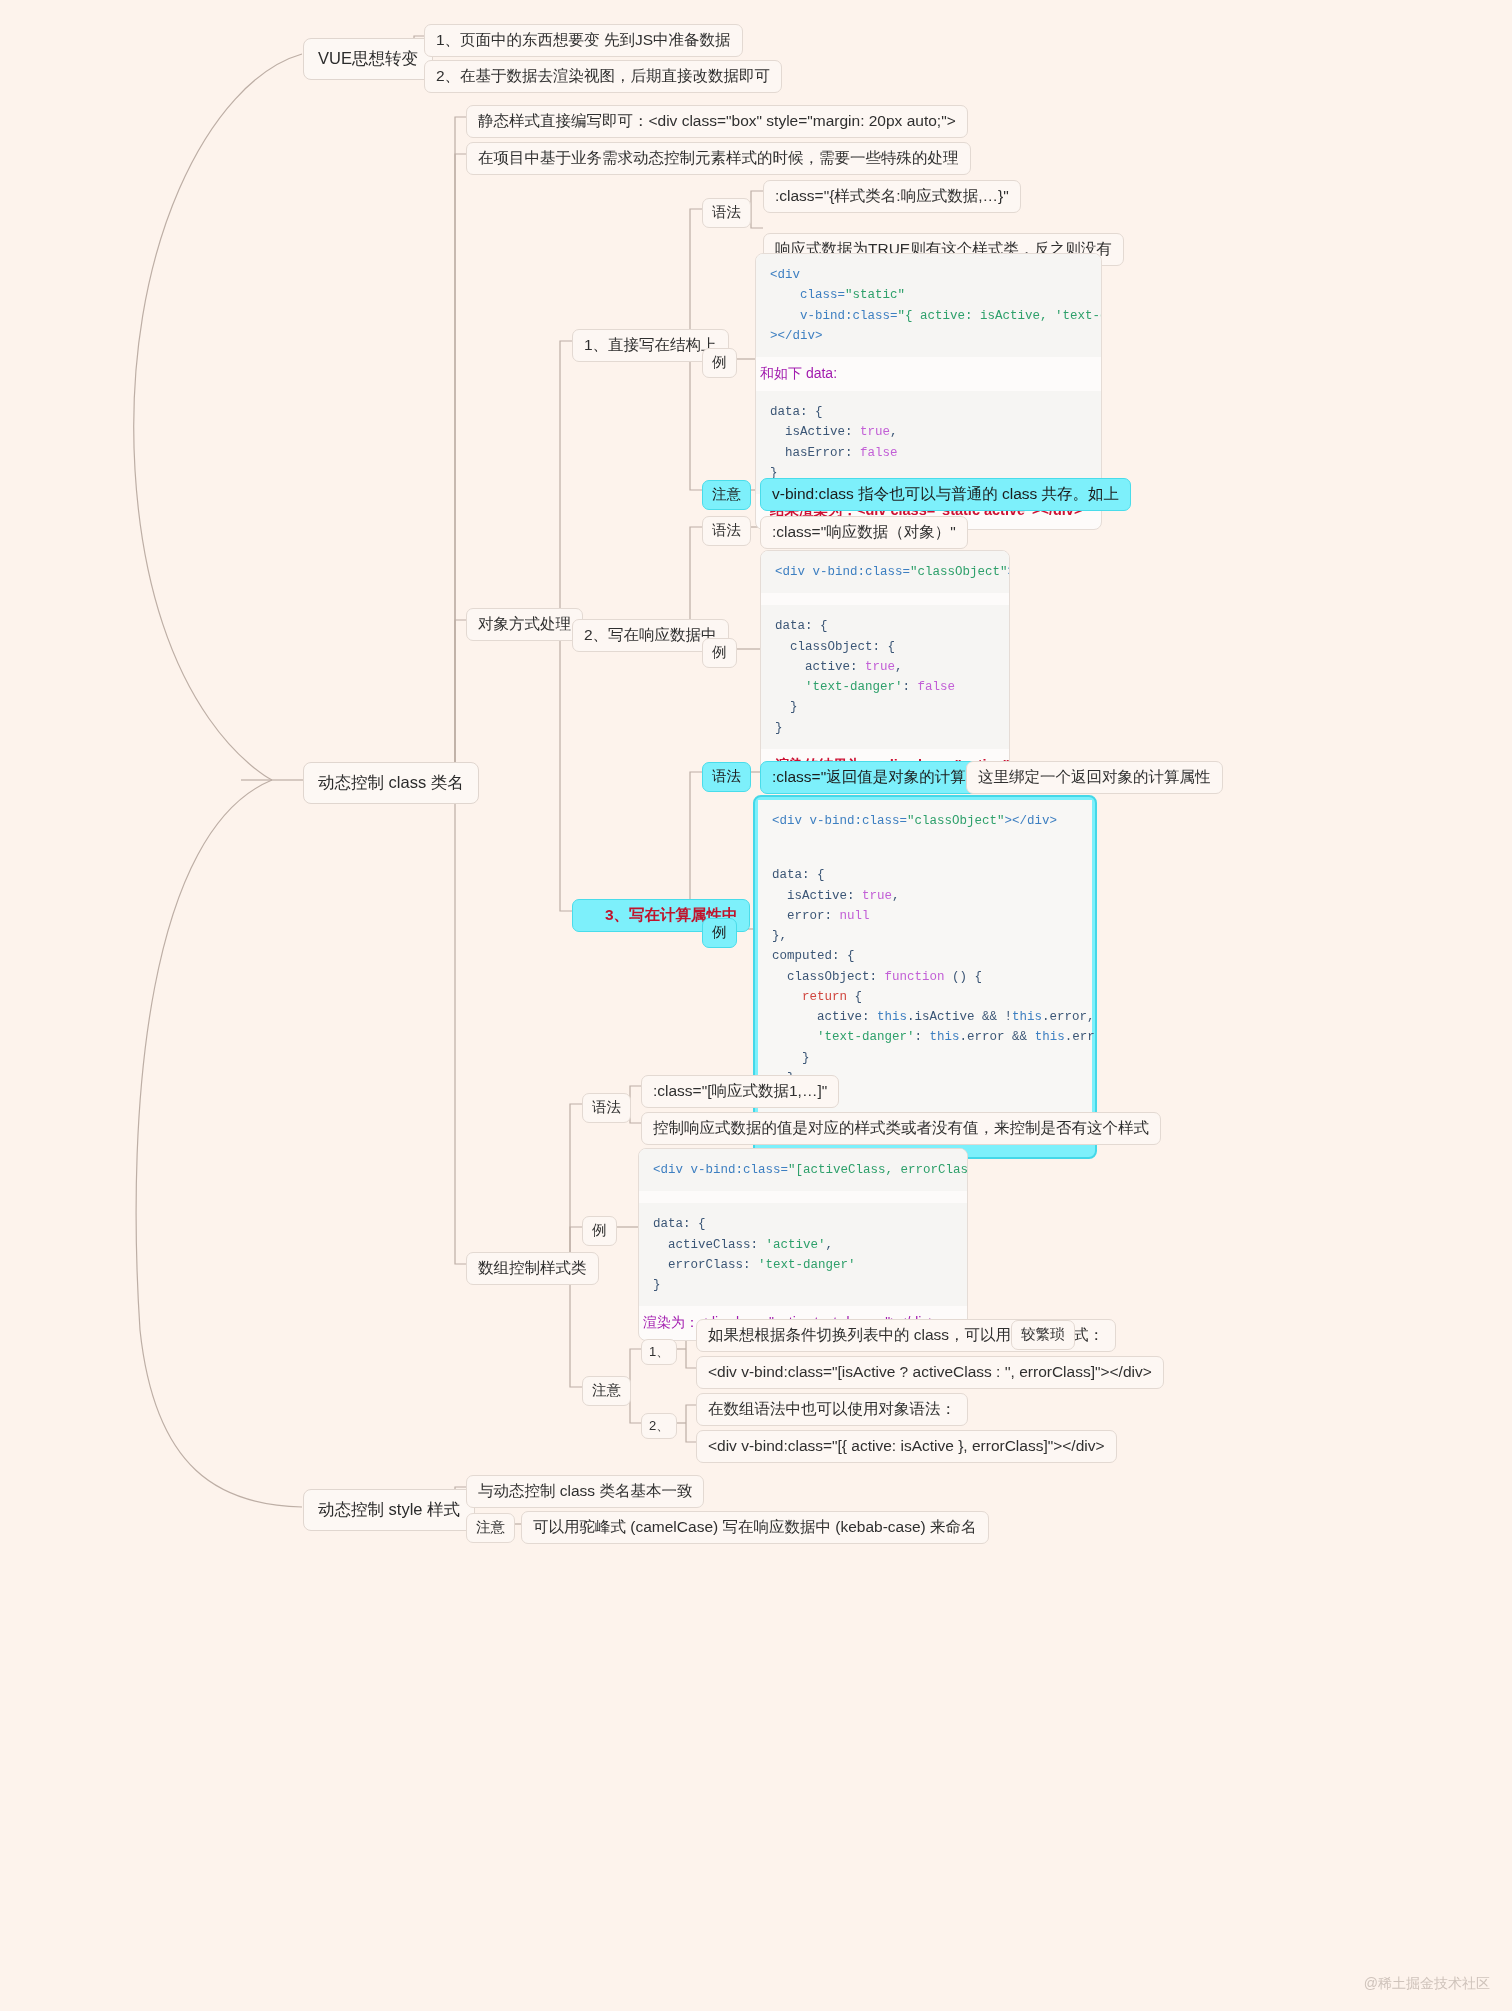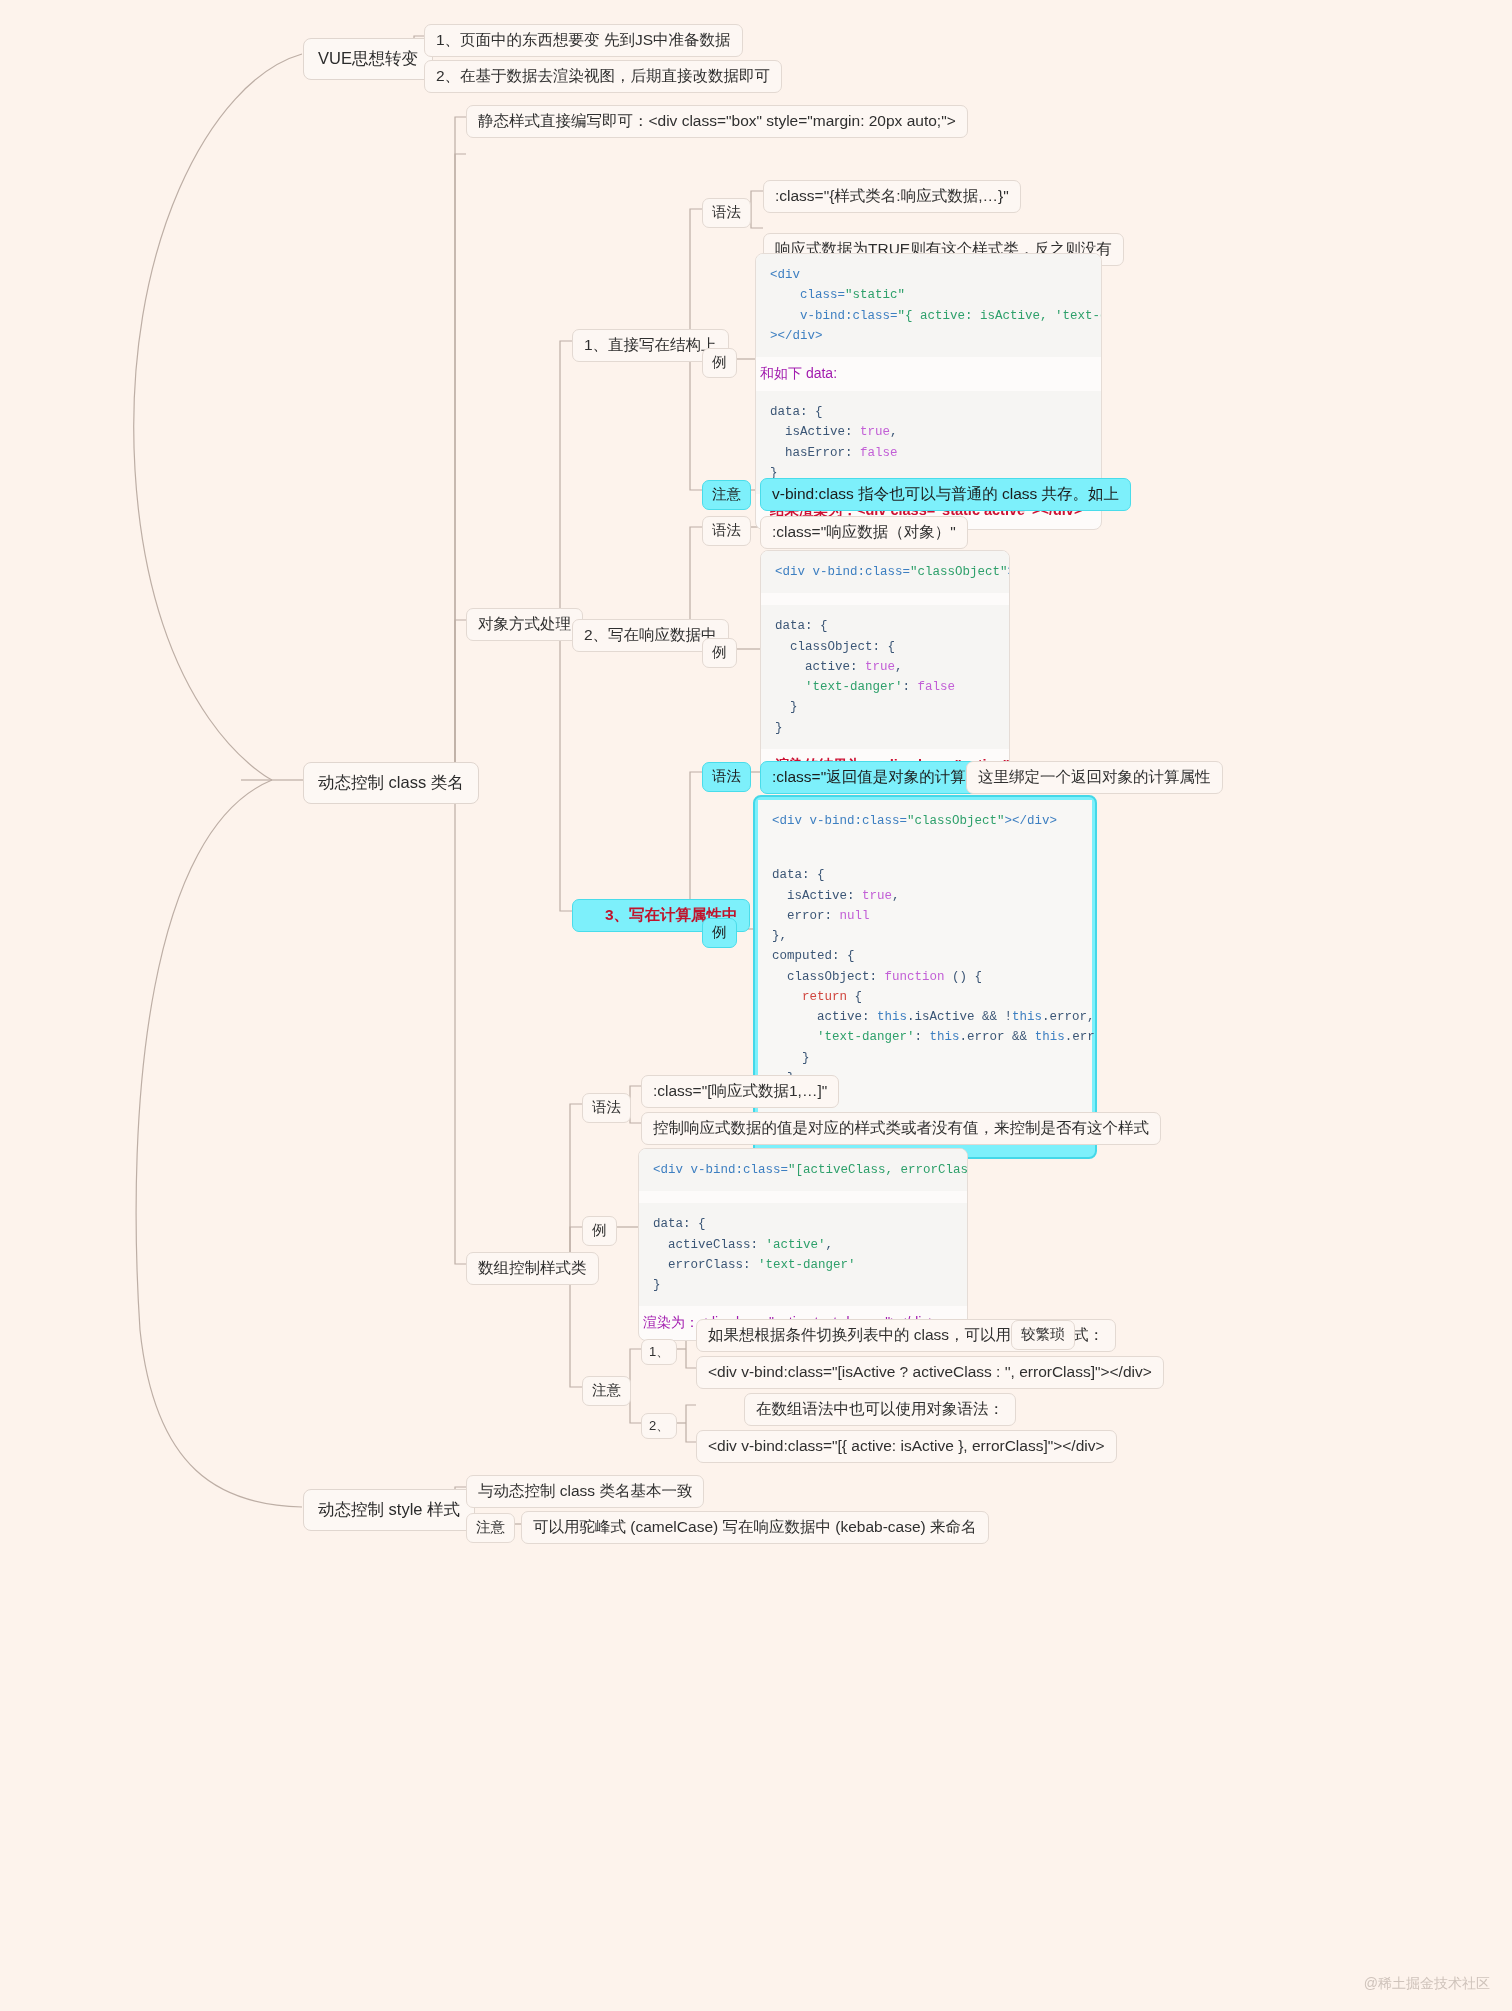--- a/index.html
+++ b/index.html
@@ -216,20 +216,23 @@
   <div class="node" style="left:424px; top:60px;text-align:center;">
     <span>2、在基于数据去渲染视图，后期直接改数据即可</span>
   </div>
 
   <div class="lvl1" style="left:303px; top:762px;">
     <span>动态控制 class 类名</span>
   </div>
 
   <div class="node" style="left:466px; top:105px;">
     <span>静态样式直接编写即可：&lt;div class="box" style="margin: 20px auto;"&gt;</span>
+  </div>
+  <div class="node" style="left:466px; top:142px;">
+    <span>在项目中基于业务需求动态控制元素样式的时候，需要一些特殊的处理</span>
   </div>
 
   <div class="node" style="left:466px; top:608px;">
     <span>对象方式处理</span>
   </div>
 
   <div class="node" style="left:572px; top:329px;">
     <span>1、直接写在结构上</span>
   </div>
   <div class="node small" style="left:702px; top:198px;">
@@ -363,21 +366,21 @@
   <div class="node" style="left:696px; top:1356px;">
     <span>&lt;div v-bind:class="[isActive ? activeClass : '', errorClass]"&gt;&lt;/div&gt;</span>
   </div>
   <div class="node small" style="left:1011px; top:1320px;">
     <span>较繁琐</span>
   </div>
 
   <div class="node tiny" style="left:641px; top:1413px;">
     <span>2、</span>
   </div>
-  <div class="node" style="left:696px; top:1393px;margin-left:48px;">
+  <div class="node" style="left:696px; top:1393px;">
     <span>在数组语法中也可以使用对象语法：</span>
   </div>
   <div class="node" style="left:696px; top:1430px;">
     <span>&lt;div v-bind:class="[{ active: isActive }, errorClass]"&gt;&lt;/div&gt;</span>
   </div>
 
   <div class="lvl1" style="left:303px; top:1489px;">
     <span>动态控制 style 样式</span>
   </div>
   <div class="node" style="left:466px; top:1475px;">

